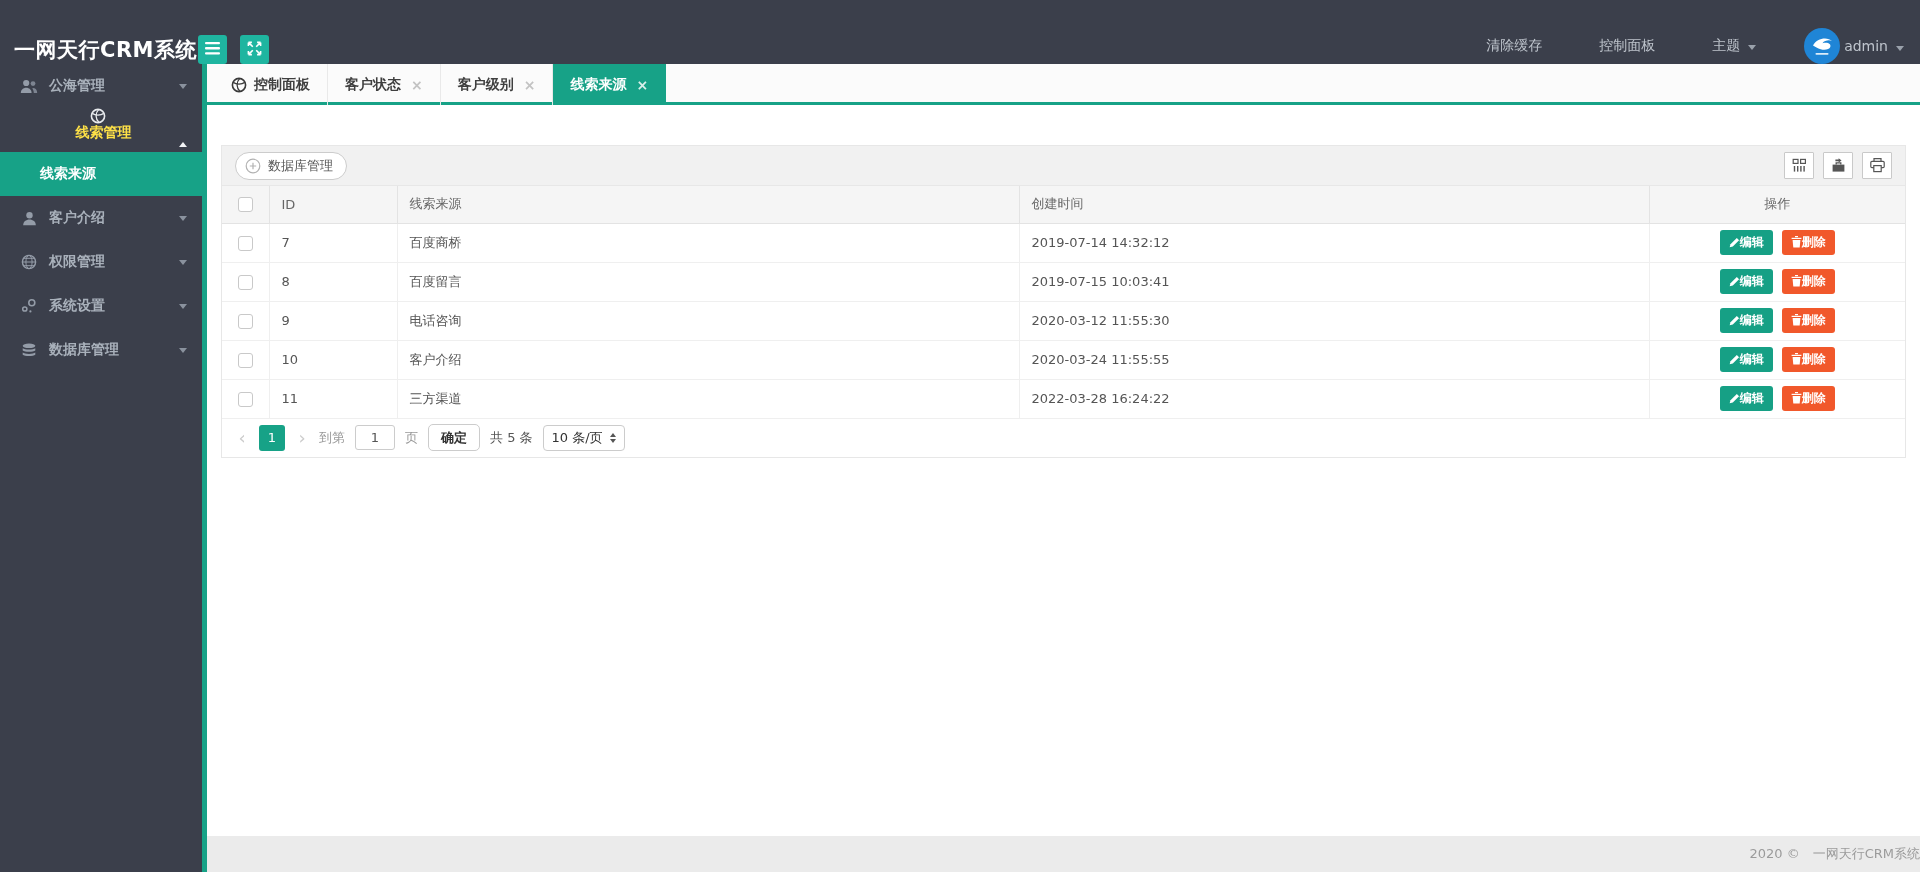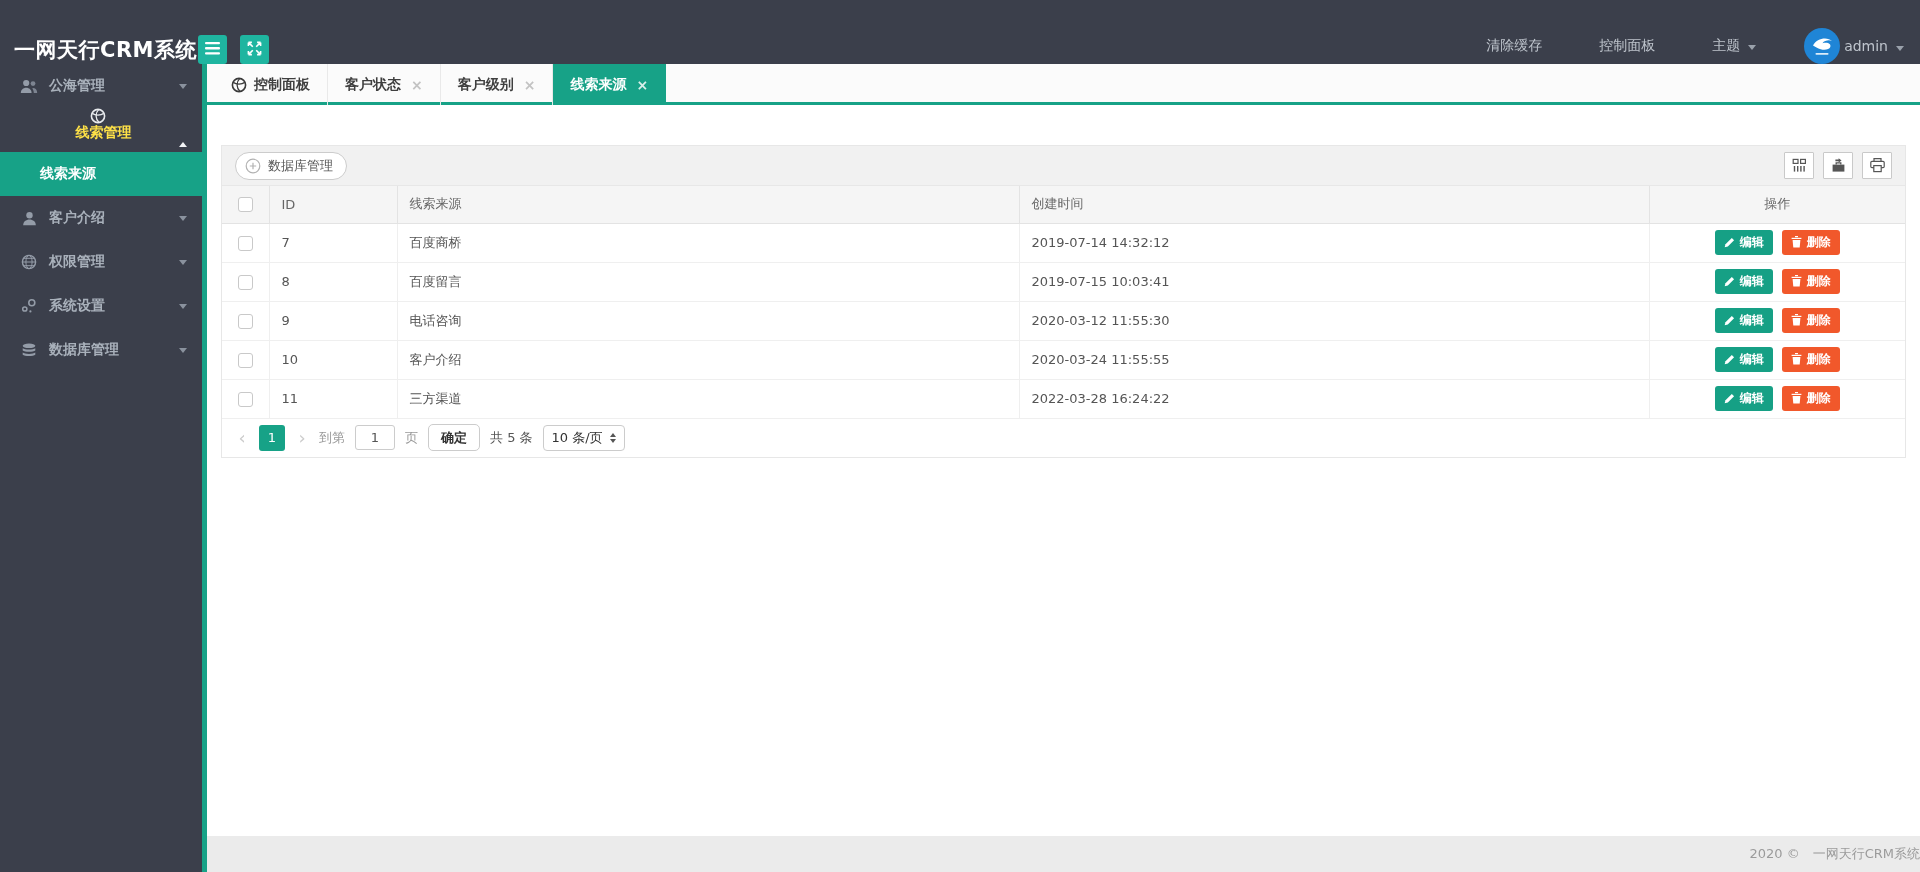--- a/index.html
+++ b/index.html
@@ -81,21 +81,21 @@
   thead th:last-child { border-right:none; text-align:center; }
   thead th.col-check { text-align:center; padding:0; }
   tbody td { height:39px; padding:0 12px; border-right:1px solid #efefef;
     border-bottom:1px solid #efefef; background:#fff; }
   tbody td:last-child { border-right:none; }
   tbody td.col-check { text-align:center; padding:0; }
   tbody td.col-actions { text-align:center; padding:0; }
   .checkbox { display:inline-block; width:15px; height:15px;
     border:1px solid #c9c9c9; border-radius:3px; background:#fff;
     vertical-align:middle; cursor:pointer; }
-  .btn-edit,.btn-del { display:inline-flex; align-items:center; gap:5px;
+  .btn-edit,.btn-del { display:inline-flex; align-items:center; 
     height:25px; padding:0 9px; border:none; border-radius:3px; color:#fff;
     font-size:12px; font-weight:600; cursor:pointer; font-family:inherit; }
   .btn-edit { background:#16a085; margin-right:9px; }
   .btn-del  { background:#f1582b; }
   
   .pagebar { height:38px; display:flex; align-items:center; padding-left:13px;
     gap:10px; font-size:13px; color:#999; }
   .pg-arrow { color:#cccccc; font-size:18px; line-height:1; width:14px;
     text-align:center; cursor:pointer; }
   .pg-current { width:26px; height:26px; background:#17a287; color:#fff;

